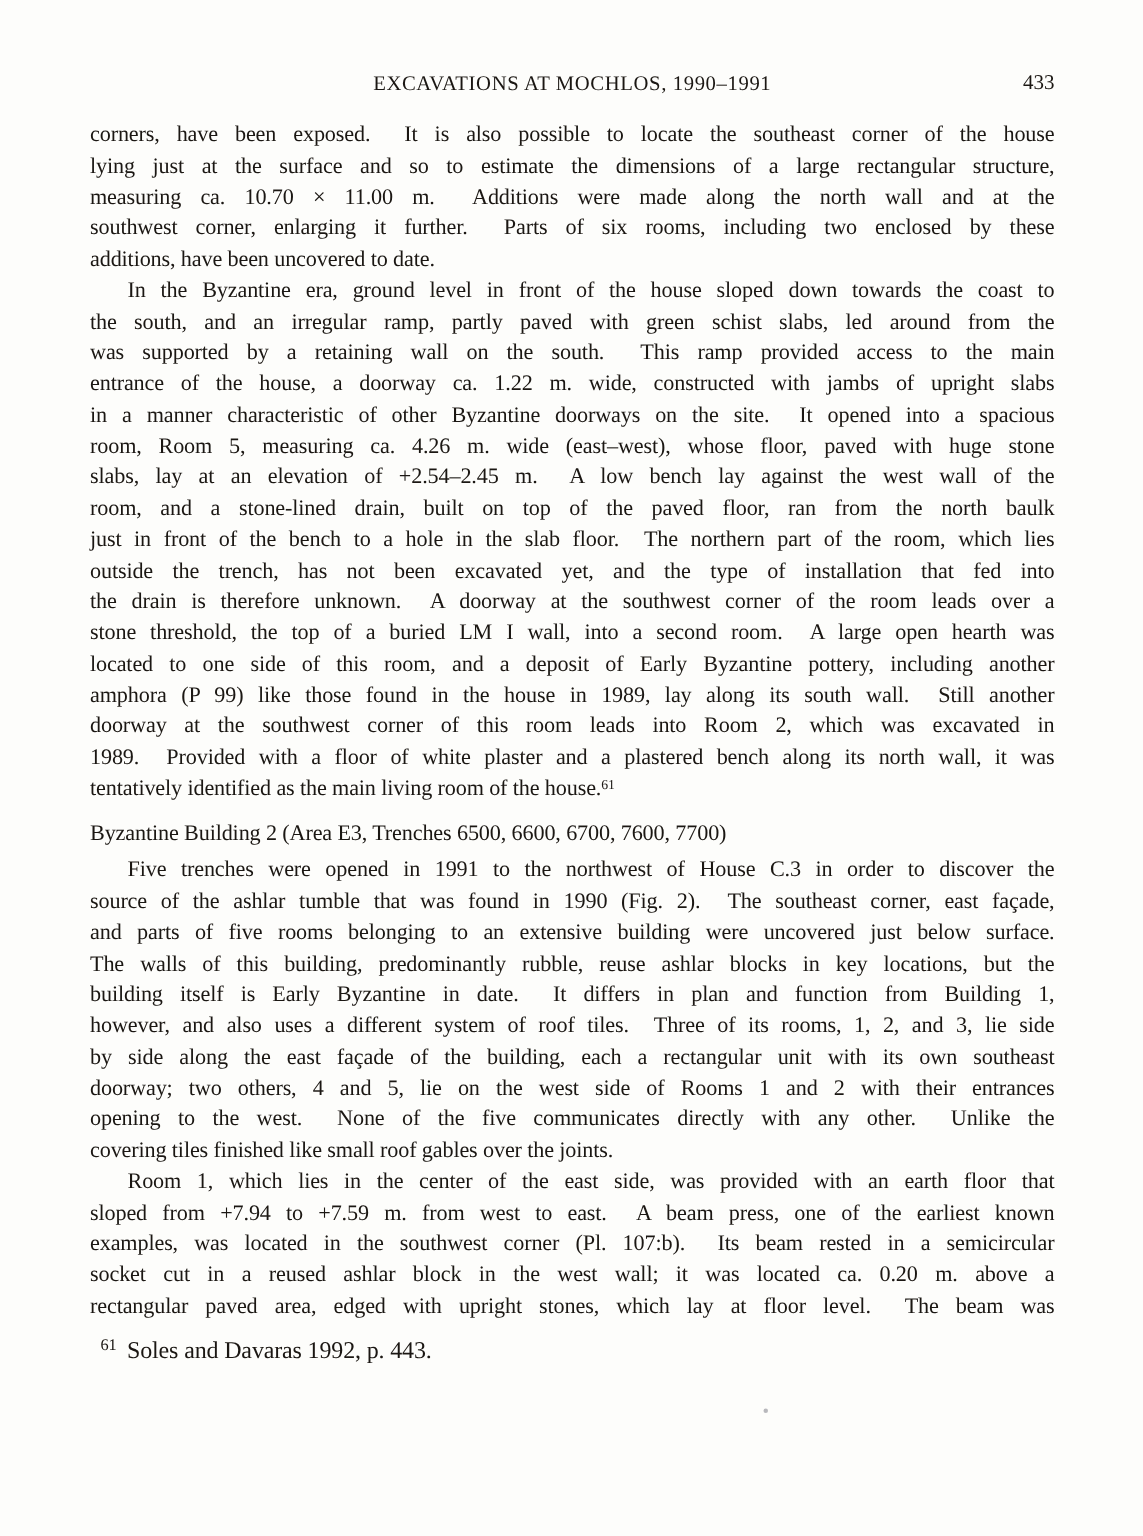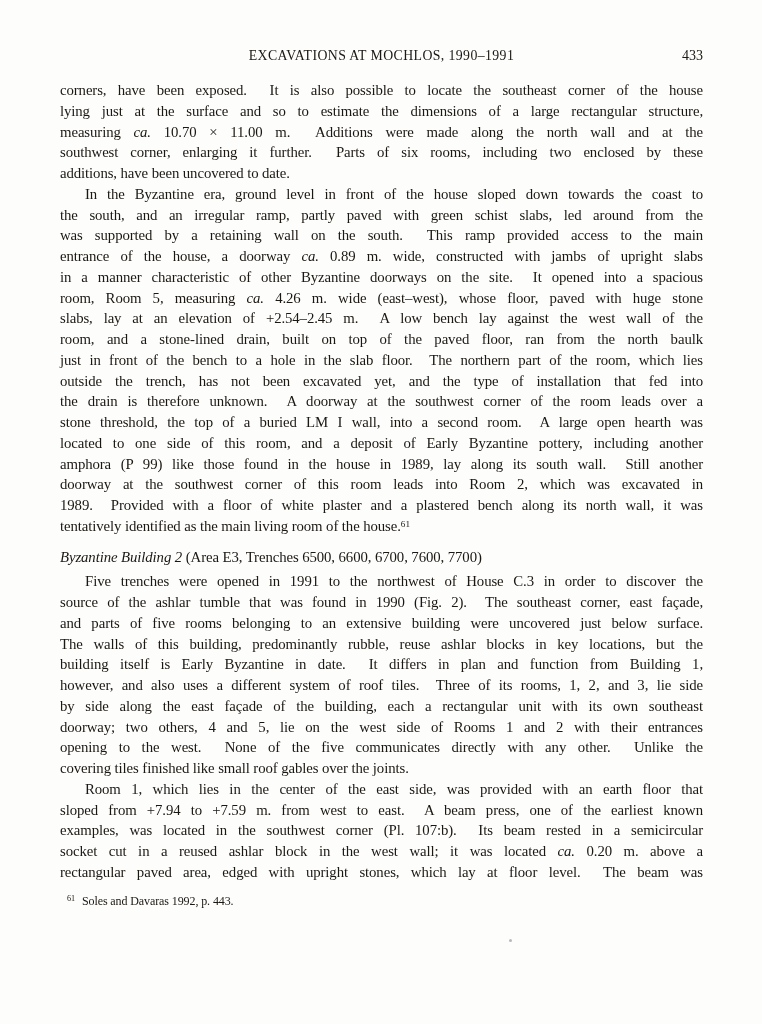--- a/index.html
+++ b/index.html
@@ -41,31 +41,31 @@
   }
   .line {
     line-height: 20.75px;
     text-align: justify;
     text-align-last: justify;
   }
   .line.end { text-align-last: left; }
   .paragraph.indent .line:first-child { text-indent: 25px; }
   .heading { margin: 8px 0 4px 0; }
   .heading .line { text-align: left; text-align-last: left; }
-  .it { font-style: italic; }
+  .it { }
   .sup {
     font-size: 0.62em;
     position: relative;
     top: -0.45em;
     letter-spacing: 0;
   }
   .footnote {
     margin-top: 10px;
     padding-left: 7px;
-    font-size: 12px;
+    font-size: 16px;
     line-height: 17px;
     text-align: left;
   }
   .footnote .fn-marker {
     font-size: 0.68em;
     position: relative;
     top: -0.42em;
     margin-right: 7px;
   }
   .artifact-dot {
@@ -95,21 +95,21 @@
         <div class="line"><span>corners, have been exposed.&nbsp; It is also possible to locate the southeast corner of the house</span></div>
         <div class="line"><span>lying just at the surface and so to estimate the dimensions of a large rectangular structure,</span></div>
         <div class="line"><span>measuring </span><span class="it">ca.</span><span> 10.70 × 11.00 m.&nbsp; Additions were made along the north wall and at the</span></div>
         <div class="line"><span>southwest corner, enlarging it further.&nbsp; Parts of six rooms, including two enclosed by these</span></div>
         <div class="line end"><span>additions, have been uncovered to date.</span></div>
       </div>
       <div class="paragraph indent">
         <div class="line"><span>In the Byzantine era, ground level in front of the house sloped down towards the coast to</span></div>
         <div class="line"><span>the south, and an irregular ramp, partly paved with green schist slabs, led around from the</span></div>
         <div class="line"><span>was supported by a retaining wall on the south.&nbsp; This ramp provided access to the main</span></div>
-        <div class="line"><span>entrance of the house, a doorway </span><span class="it">ca.</span><span> 0.89 m. wide, constructed with jambs of upright slabs</span></div>
+        <div class="line"><span>entrance of the house, a doorway </span><span class="it">ca.</span><span> 1.22 m. wide, constructed with jambs of upright slabs</span></div>
         <div class="line"><span>in a manner characteristic of other Byzantine doorways on the site.&nbsp; It opened into a spacious</span></div>
         <div class="line"><span>room, Room 5, measuring </span><span class="it">ca.</span><span> 4.26 m. wide (east–west), whose floor, paved with huge stone</span></div>
         <div class="line"><span>slabs, lay at an elevation of +2.54–2.45 m.&nbsp; A low bench lay against the west wall of the</span></div>
         <div class="line"><span>room, and a stone-lined drain, built on top of the paved floor, ran from the north baulk</span></div>
         <div class="line"><span>just in front of the bench to a hole in the slab floor.&nbsp; The northern part of the room, which lies</span></div>
         <div class="line"><span>outside the trench, has not been excavated yet, and the type of installation that fed into</span></div>
         <div class="line"><span>the drain is therefore unknown.&nbsp; A doorway at the southwest corner of the room leads over a</span></div>
         <div class="line"><span>stone threshold, the top of a buried LM I wall, into a second room.&nbsp; A large open hearth was</span></div>
         <div class="line"><span>located to one side of this room, and a deposit of Early Byzantine pottery, including another</span></div>
         <div class="line"><span>amphora (P 99) like those found in the house in 1989, lay along its south wall.&nbsp; Still another</span></div>

